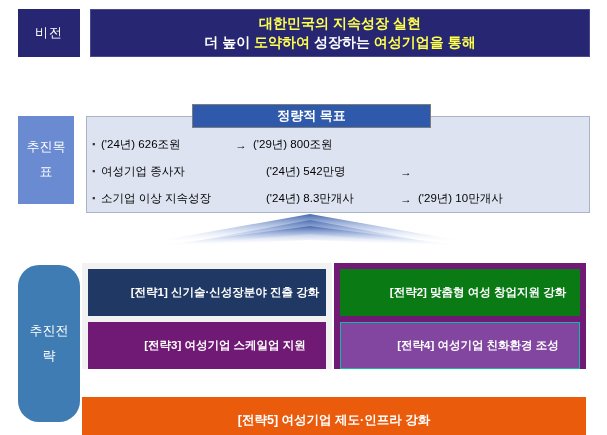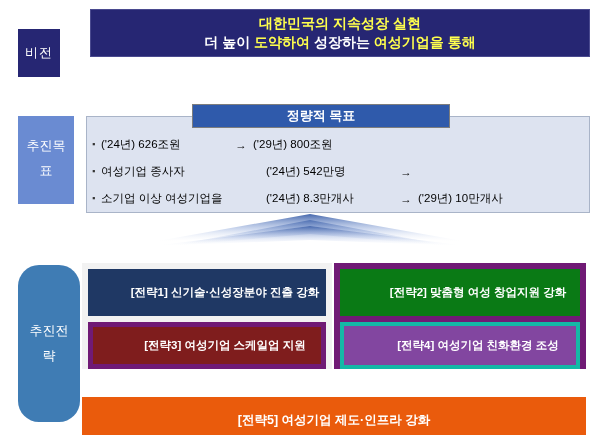--- a/index.html
+++ b/index.html
@@ -21,26 +21,25 @@
     display: flex;
     align-items: center;
     justify-content: center;
     text-align: center;
     box-sizing: border-box;
   }
 
   
   #vision-label {
     left: 18px; top: 9px;
-    width: 42px; height: 48px;
+    width: 62px; height: 48px;
     background: #262673;
     color: #ffffff;
     font-size: 13px;
     letter-spacing: 1px;
-    margin-top: 20px;
   }
   #vision-banner {
     left: 90px; top: 9px;
     width: 500px; height: 48px;
     background: #262673;
     border: 1px solid #4a4a8f;
     flex-direction: column;
     line-height: 1.35;
     font-size: 14px;
     font-weight: bold;
@@ -56,32 +55,31 @@
 
   
   #goal-label {
     left: 18px; top: 116px;
     width: 56px; height: 88px;
     background: #6a8bd2;
     color: #ffffff;
     font-size: 13px;
     flex-direction: column;
     line-height: 1.9;
-    font-family: Liberation Mono, monospace;
   }
   #goal-panel {
     left: 86px; top: 116px;
     width: 504px; height: 97px;
     background: #dde3f0;
     border: 1px solid #a9b4c8;
     box-sizing: border-box;
   }
   #goal-header {
     left: 192px; top: 104px;
-    width: 258px; height: 24px;
+    width: 239px; height: 24px;
     background: #2f5aab;
     border: 1px solid #7d7d7d;
     color: #ffffff;
     font-size: 13px;
     font-weight: bold;
   }
   #goal-rows {
     position: absolute;
     left: 92px; top: 131px;
     width: 492px;
@@ -135,22 +133,22 @@
     height: 47px;
     color: #ffffff;
     font-size: 11.5px;
     font-weight: bold;
     white-space: nowrap;
     box-sizing: border-box;
     padding-left: 36px;
   }
   #strat-1 { background: #1f3864; border: 1px solid #1f3864; }
   #strat-2 { background: #0a7a15; border: 1px solid #0a7a15; }
-  #strat-3 { background: #7f1d1d; border: 5px solid #701a75; margin-top: 6px; }
-  #strat-4 { background: #8246a0; border: 4px solid #14b8a6; margin-top: 6px; }
+  #strat-3 { background: #701a75; border: 5px solid #701a75; margin-top: 6px; }
+  #strat-4 { background: #8246a0; border: 1px solid #14b8a6; margin-top: 6px; }
   #strat-5 {
     left: 82px; top: 397px;
     width: 504px; height: 46px;
     background: #ea5b0c;
     color: #ffffff;
     font-size: 12.5px;
     font-weight: bold;
     white-space: nowrap;
   }
 </style>
@@ -202,21 +200,21 @@
 
   <div class="goal-row">
     <span class="goal-bullet">▪</span>
     <span class="goal-name">여성기업 종사자</span>
     <span class="goal-from">('24년) 542만명</span>
     <span class="goal-arrow">→</span>
   </div>
 
   <div class="goal-row">
     <span class="goal-bullet">▪</span>
-    <span class="goal-name">소기업 이상 여성기업을</span>
+    <span class="goal-name">소기업 이상 지속성장</span>
     <span class="goal-from">('24년) 8.3만개사</span>
     <span class="goal-arrow">→</span>
     <span class="goal-to">('29년) 10만개사</span>
   </div>
 
 </div>
 
 <svg class="abs chevron" style="left:150px; top:222px; width:320px; height:42px;" viewBox="0 0 320 42">
   <defs>
     <linearGradient id="chevGrad2" x1="0" y1="0" x2="0" y2="1">

